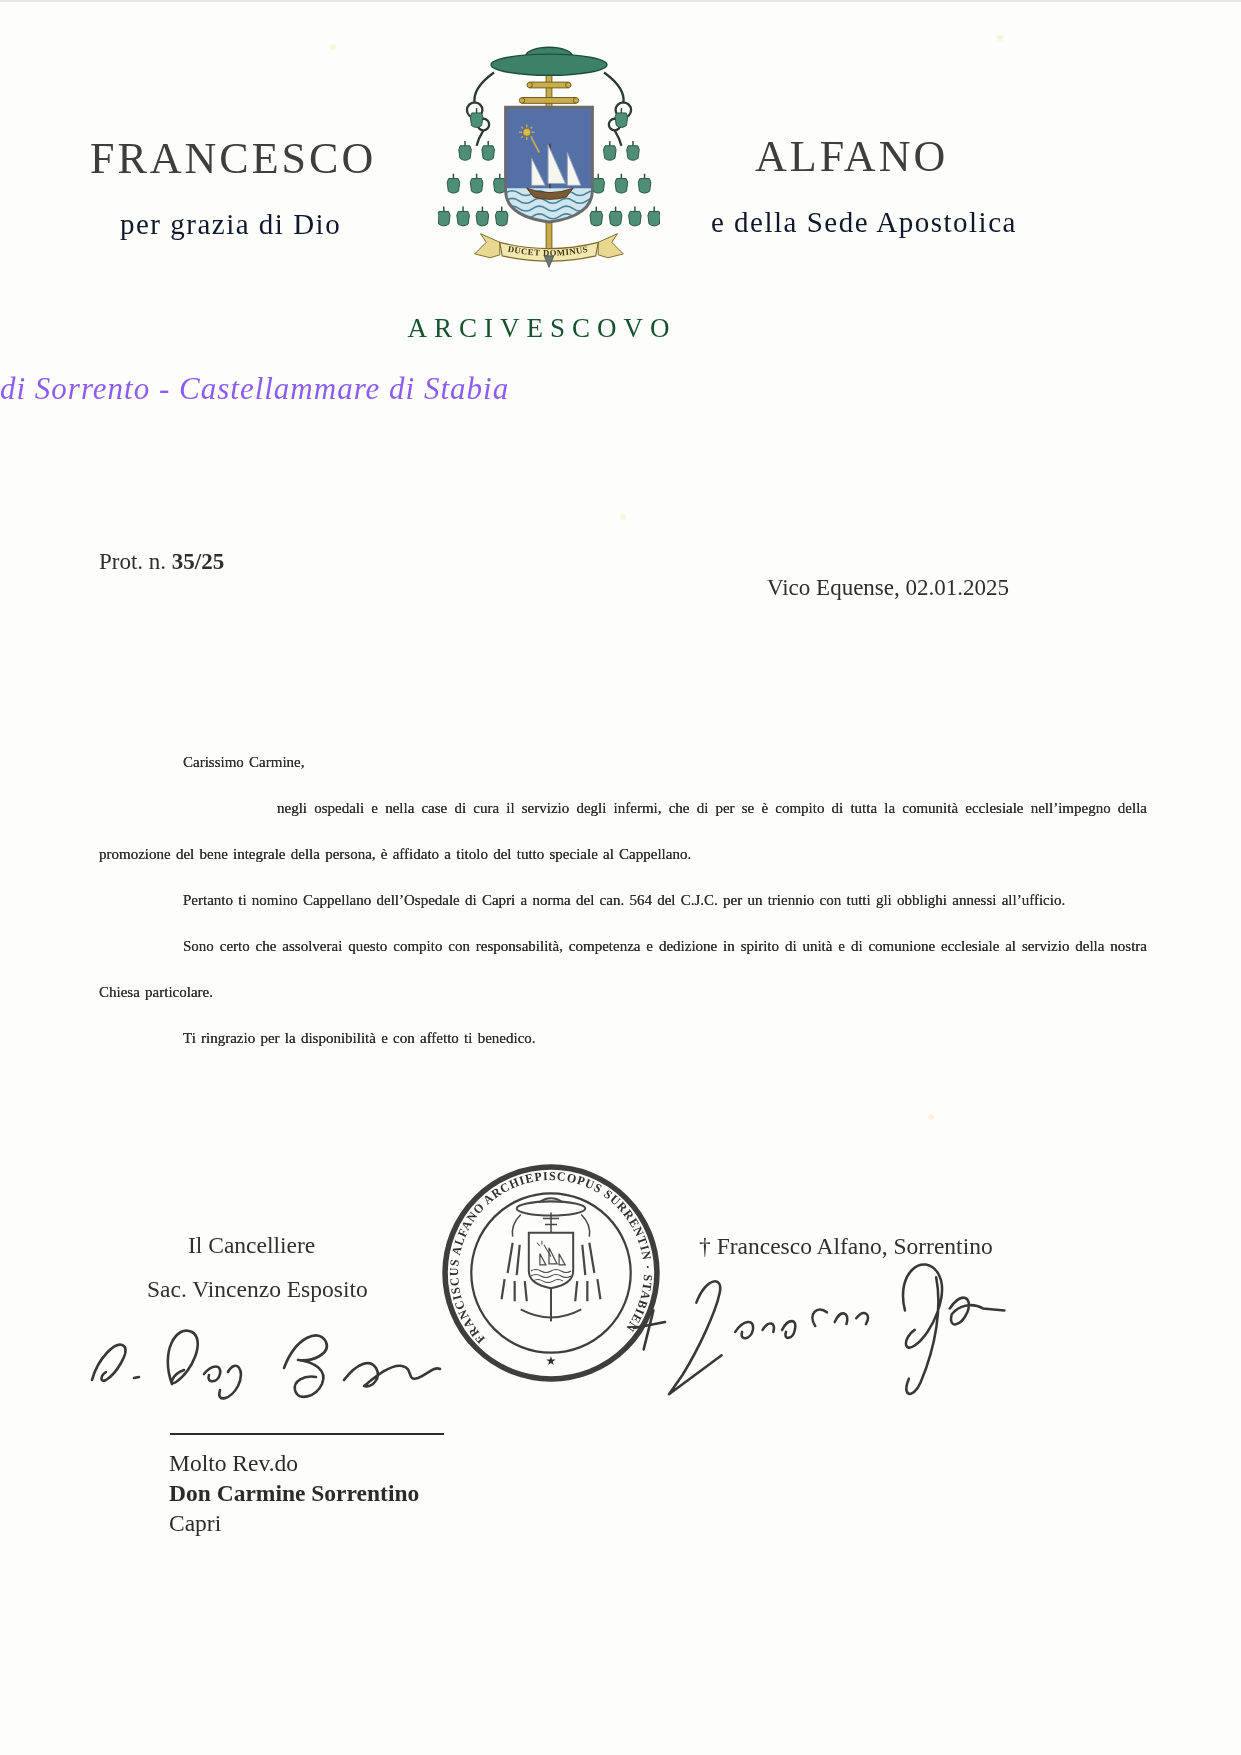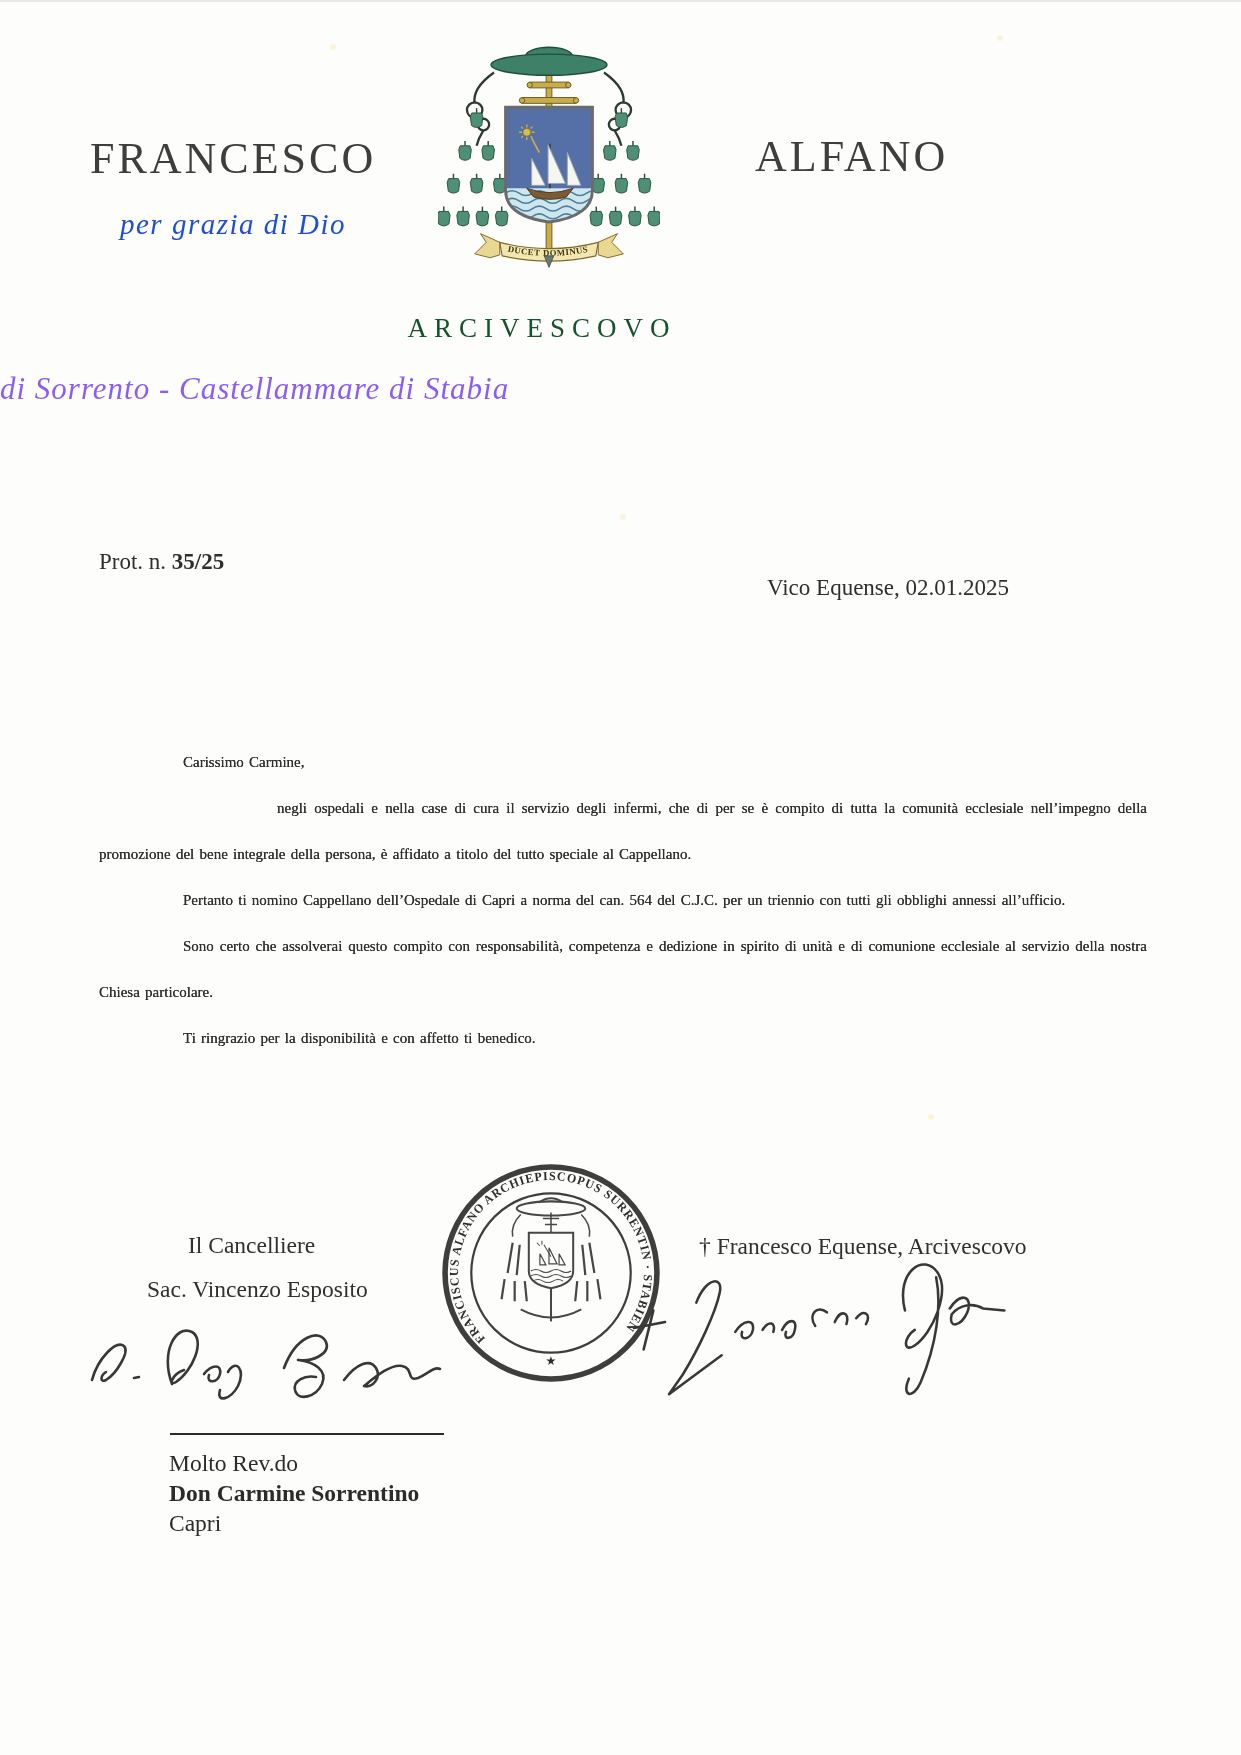--- a/index.html
+++ b/index.html
@@ -4,21 +4,21 @@
 <style>
   html,body{margin:0;padding:0;background:#e8e8e8;}
   .page{
     position:relative; width:1241px; height:1755px;
     background:#fdfdfb; overflow:hidden;
     font-family:"Liberation Serif", serif; color:#2e2e2e;
     margin:2px auto;
   }
   .abs{position:absolute;}
   .name{font-size:44px; letter-spacing:3px; color:#3e3e3e; white-space:nowrap;}
-  .mot{font-style:italic; font-size:29px; letter-spacing:1.5px; color:#1d4ed8; white-space:nowrap;}
+  .mot{font-size:29px; letter-spacing:1.5px; color:#0f172a; white-space:nowrap;}
   .role{left:0; top:311px; width:1084px; text-align:center; font-size:27px; letter-spacing:7px; color:#14532d;}
   .diocese{left:0; top:369px; width:1084px; font-style:italic; font-size:31px; letter-spacing:1px; color:#8b5cf6;}
   .prot{left:99px; top:547px; font-size:23px;}
   .prot b{font-weight:bold;}
   .date{left:767px; top:573px; font-size:23px;}
   .body-block{
     left:99px; top:737px; width:1048px;
     font-size:15px; line-height:46px; text-align:justify;
     color:#2f2f2f; word-spacing:1.5px; text-shadow:0 0 0.4px #2f2f2f;
   }
@@ -39,20 +39,21 @@
 <div class="page">
 
   <div class="abs speck" style="left:330px;top:42px"></div>
   <div class="abs speck" style="left:997px;top:33px"></div>
   <div class="abs speck" style="left:620px;top:512px"></div>
   <div class="abs speck" style="left:928px;top:1112px"></div>
 
   <div class="abs name" style="left:90px;top:131px">FRANCESCO</div>
   <div class="abs name" style="left:755px;top:129px">ALFANO</div>
   <div class="abs mot" style="left:120px;top:206px">per grazia di Dio</div>
+  <div class="abs mot" style="left:711px;top:204px">e della Sede Apostolica</div>
 
   <svg class="abs" style="left:438px;top:33px" width="222" height="238" viewBox="0 0 230 245">
     <defs>
       <g id="tsl">
         <line x1="0" y1="-7" x2="0" y2="-2" stroke="#2c4a3c" stroke-width="1.5"></line>
         <path d="M-5,-2 h10 l1.5,4 -1.2,9 q-5.3,4 -10.6,0 l-1.2,-9 z" fill="#4f8f76" stroke="#27553f" stroke-width="1"></path>
       </g>
       <clipPath id="shieldClip">
         <path d="M70,74 h90 v86 q0,27 -45,33 q-45,-6 -45,-33 z"></path>
       </clipPath>
@@ -194,21 +195,21 @@
       <path d="M150,82 l5,30 M143,84 l3,30 M158,118 l3,20 M148,120 v20 M138,120 l-2,20" stroke-width="2.2"></path>
       <path d="M90,72 h44 v38 q0,13 -22,17 q-22,-4 -22,-17 z" stroke-width="2"></path>
       <path d="M101,104 V93 l6,11 z M110,103 V87 l8,16 z M120,104 V93 l6,11 z" stroke-width="1.2"></path>
       <path d="M92,110 q5,-3 10,0 t10,0 t10,0 t10,0 M92,115 q5,-3 10,0 t10,0 t10,0 t10,0 M94,120 q5,-3 10,0 t10,0 t10,0" stroke-width="1"></path>
       <path d="M98,82 l3,3 M103,80 v4 M105,84 l7,12" stroke-width="1"></path>
       <line x1="112" y1="127" x2="112" y2="160" stroke-width="2"></line>
       <path d="M82,148 q30,16 60,0" stroke-width="2"></path>
     </g>
   </svg>
 
-  <div class="abs sig-label" style="left:699px;top:1231px">† Francesco Equense, Arcivescovo</div>
+  <div class="abs sig-label" style="left:699px;top:1231px">† Francesco Alfano, Sorrentino</div>
 
   <svg class="abs" style="left:612px;top:1246px" width="426" height="156" viewBox="0 0 420 160">
     <g stroke="#383838" stroke-width="2.6" fill="none" stroke-linecap="round" stroke-linejoin="round">
       <path d="M34,64 L24,104 M14,82 L46,76"></path>
       <path d="M78,56 C88,30 106,28 102,46 C98,66 80,104 64,130 L50,150 L104,110"></path>
       <path d="M118,86 C126,74 138,72 136,84 C134,94 122,96 125,86 M146,84 C152,74 160,76 157,86 M166,84 C172,72 182,72 179,84 C177,94 167,95 170,86"></path>
       <path d="M200,80 C192,68 202,58 212,66 M220,76 C226,62 236,66 232,78 M242,72 C250,62 258,68 252,78"></path>
       <path d="M292,64 C282,24 312,4 326,26 C338,46 320,88 302,100 C290,108 290,92 302,84 M324,30 C330,60 324,100 308,138 C300,156 288,152 296,134 M338,62 C350,44 362,50 356,66 C350,80 336,84 340,68 C348,58 362,56 372,62 L394,64"></path>
     </g>
   </svg>

